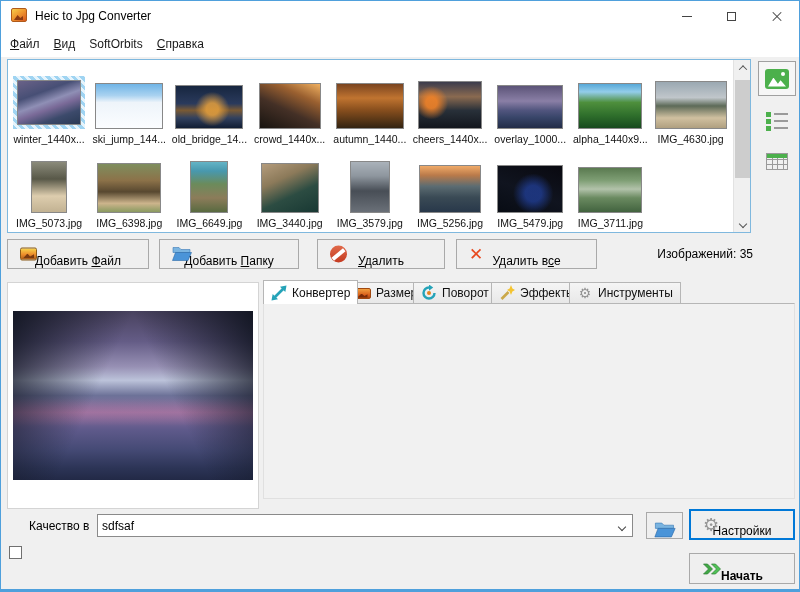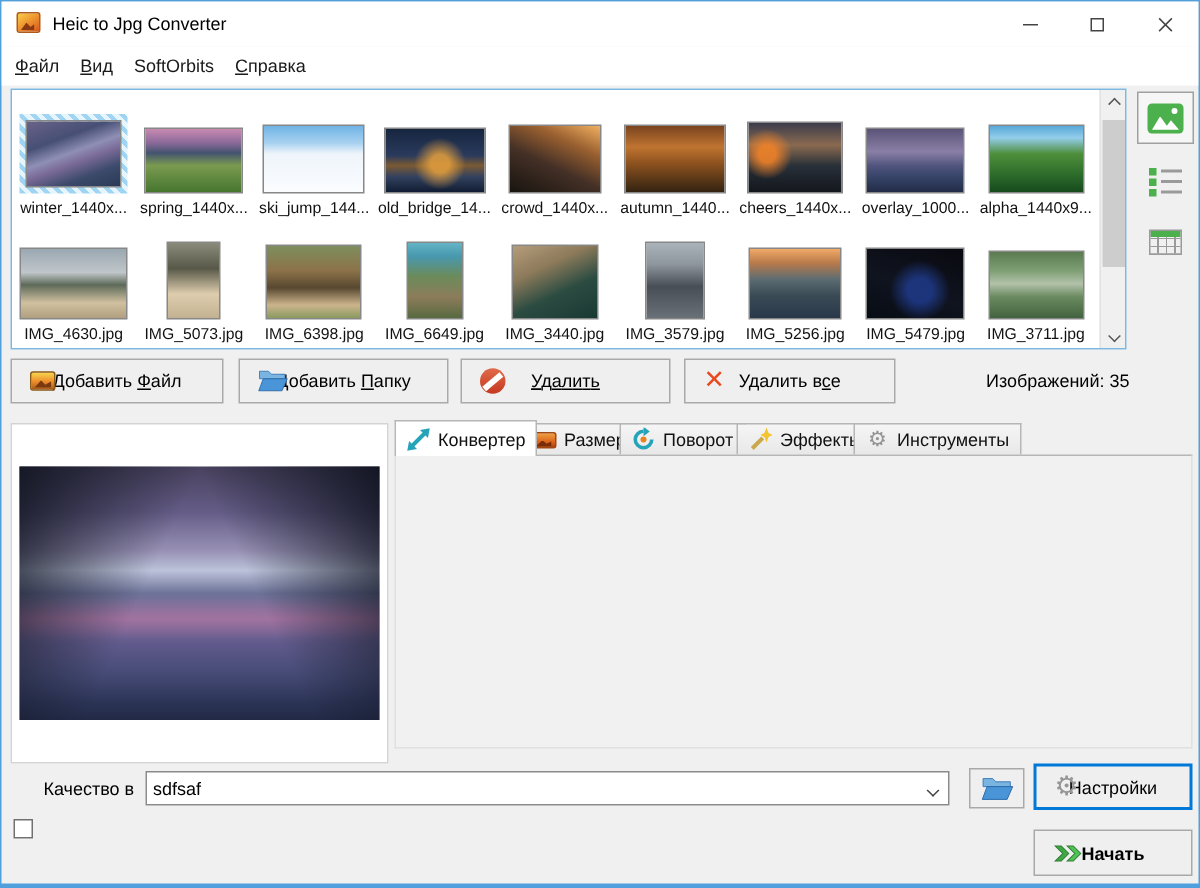--- a/index.html
+++ b/index.html
@@ -75,25 +75,25 @@
   .icon-list { position:relative; width:22px; height:18px; }
   .icon-list i { position:absolute; left:0; width:5px; height:5px; background:#4cb04c; }
   .icon-list i:nth-child(1){top:0;} .icon-list i:nth-child(2){top:7px;} .icon-list i:nth-child(3){top:14px;}
   .icon-list b { position:absolute; left:8px; width:14px; height:2px; background:#9a9a9a; }
   .icon-list b:nth-child(4){top:1px;} .icon-list b:nth-child(5){top:8px;} .icon-list b:nth-child(6){top:15px;}
   .icon-table { width:22px; height:17px; border:1px solid #9a9a9a;
     background:linear-gradient(#4cb04c 0 4px,transparent 4px),
       repeating-linear-gradient(90deg,transparent 0 4.6px,#9a9a9a 4.6px 5.6px),
       repeating-linear-gradient(0deg,transparent 0 4.2px,#9a9a9a 4.2px 5.2px); }
   
-  .btn { position:absolute; height:30px; background:#efefef; border:1px solid #a9a9a9; display:flex; align-items:center; justify-content:center; font-size:12px; color:#000; }
+  .btn { position:absolute; height:30px; background:#efefef; border:1px solid #a9a9a9; display:flex; align-items:flex-end; justify-content:center; font-size:12px; color:#000; }
   .btn .bicon { position:absolute; left:12px; top:50%; transform:translateY(-50%); display:flex; align-items:center; }
   .b-addfile { left:6px; top:238px; width:142px; }
   .b-addfolder { left:158px; top:238px; width:140px; }
-  .b-delete { left:306px; top:238px; width:140px;text-decoration:underline; }
+  .b-delete { left:316px; top:238px; width:128px; }
   .b-delall { left:455px; top:238px; width:141px; }
   .icon-photo-sm { width:17px; height:13px; border:1px solid #8a5a18; border-radius:2px;
     background:linear-gradient(180deg,#f8d44c 0%,#ec8c2a 55%,#a85c1a 100%); position:relative; }
   .icon-photo-sm::after { content:""; position:absolute; left:2px; bottom:1px; width:11px; height:5px; background:#7a3a10;
     clip-path:polygon(0 100%,40% 0,65% 60%,100% 15%,100% 100%); }
   .icon-noentry { position:relative; width:17px; height:17px; border-radius:50%;
     background:linear-gradient(180deg,#e06a4a 0%,#c43a20 100%); overflow:hidden; }
   .icon-noentry::after { content:""; position:absolute; left:1px; top:7px; width:15px; height:4px; background:#fff; transform:rotate(-40deg); }
   .icon-xmark { color:#e8491f; font-weight:900; font-size:17px; line-height:1; font-family:"DejaVu Sans",sans-serif; }
   .count-label { position:absolute; right:46px; top:246px; font-size:12px; color:#000; }
@@ -166,26 +166,20 @@
   <div class="thumb-panel">
     <div class="thumb-grid">
         <div class="thumb-cell">
           <div class="thumb-sel selected">
             <div class="thumb-img t-winter" style="width: 64px; height: 45px;"></div>
           </div>
           <div class="thumb-label">winter_1440x...</div>
         </div>
         <div class="thumb-cell">
           <div class="thumb-sel">
-            <div class="thumb-img t-spring" style="width: 66px; height: 44px;"></div>
-          </div>
-          <div class="thumb-label">spring_1440x...</div>
-        </div>
-        <div class="thumb-cell">
-          <div class="thumb-sel">
             <div class="thumb-img t-ski" style="width: 68px; height: 46px;"></div>
           </div>
           <div class="thumb-label">ski_jump_144...</div>
         </div>
         <div class="thumb-cell">
           <div class="thumb-sel">
             <div class="thumb-img t-bridge" style="width: 68px; height: 44px;"></div>
           </div>
           <div class="thumb-label">old_bridge_14...</div>
         </div>

